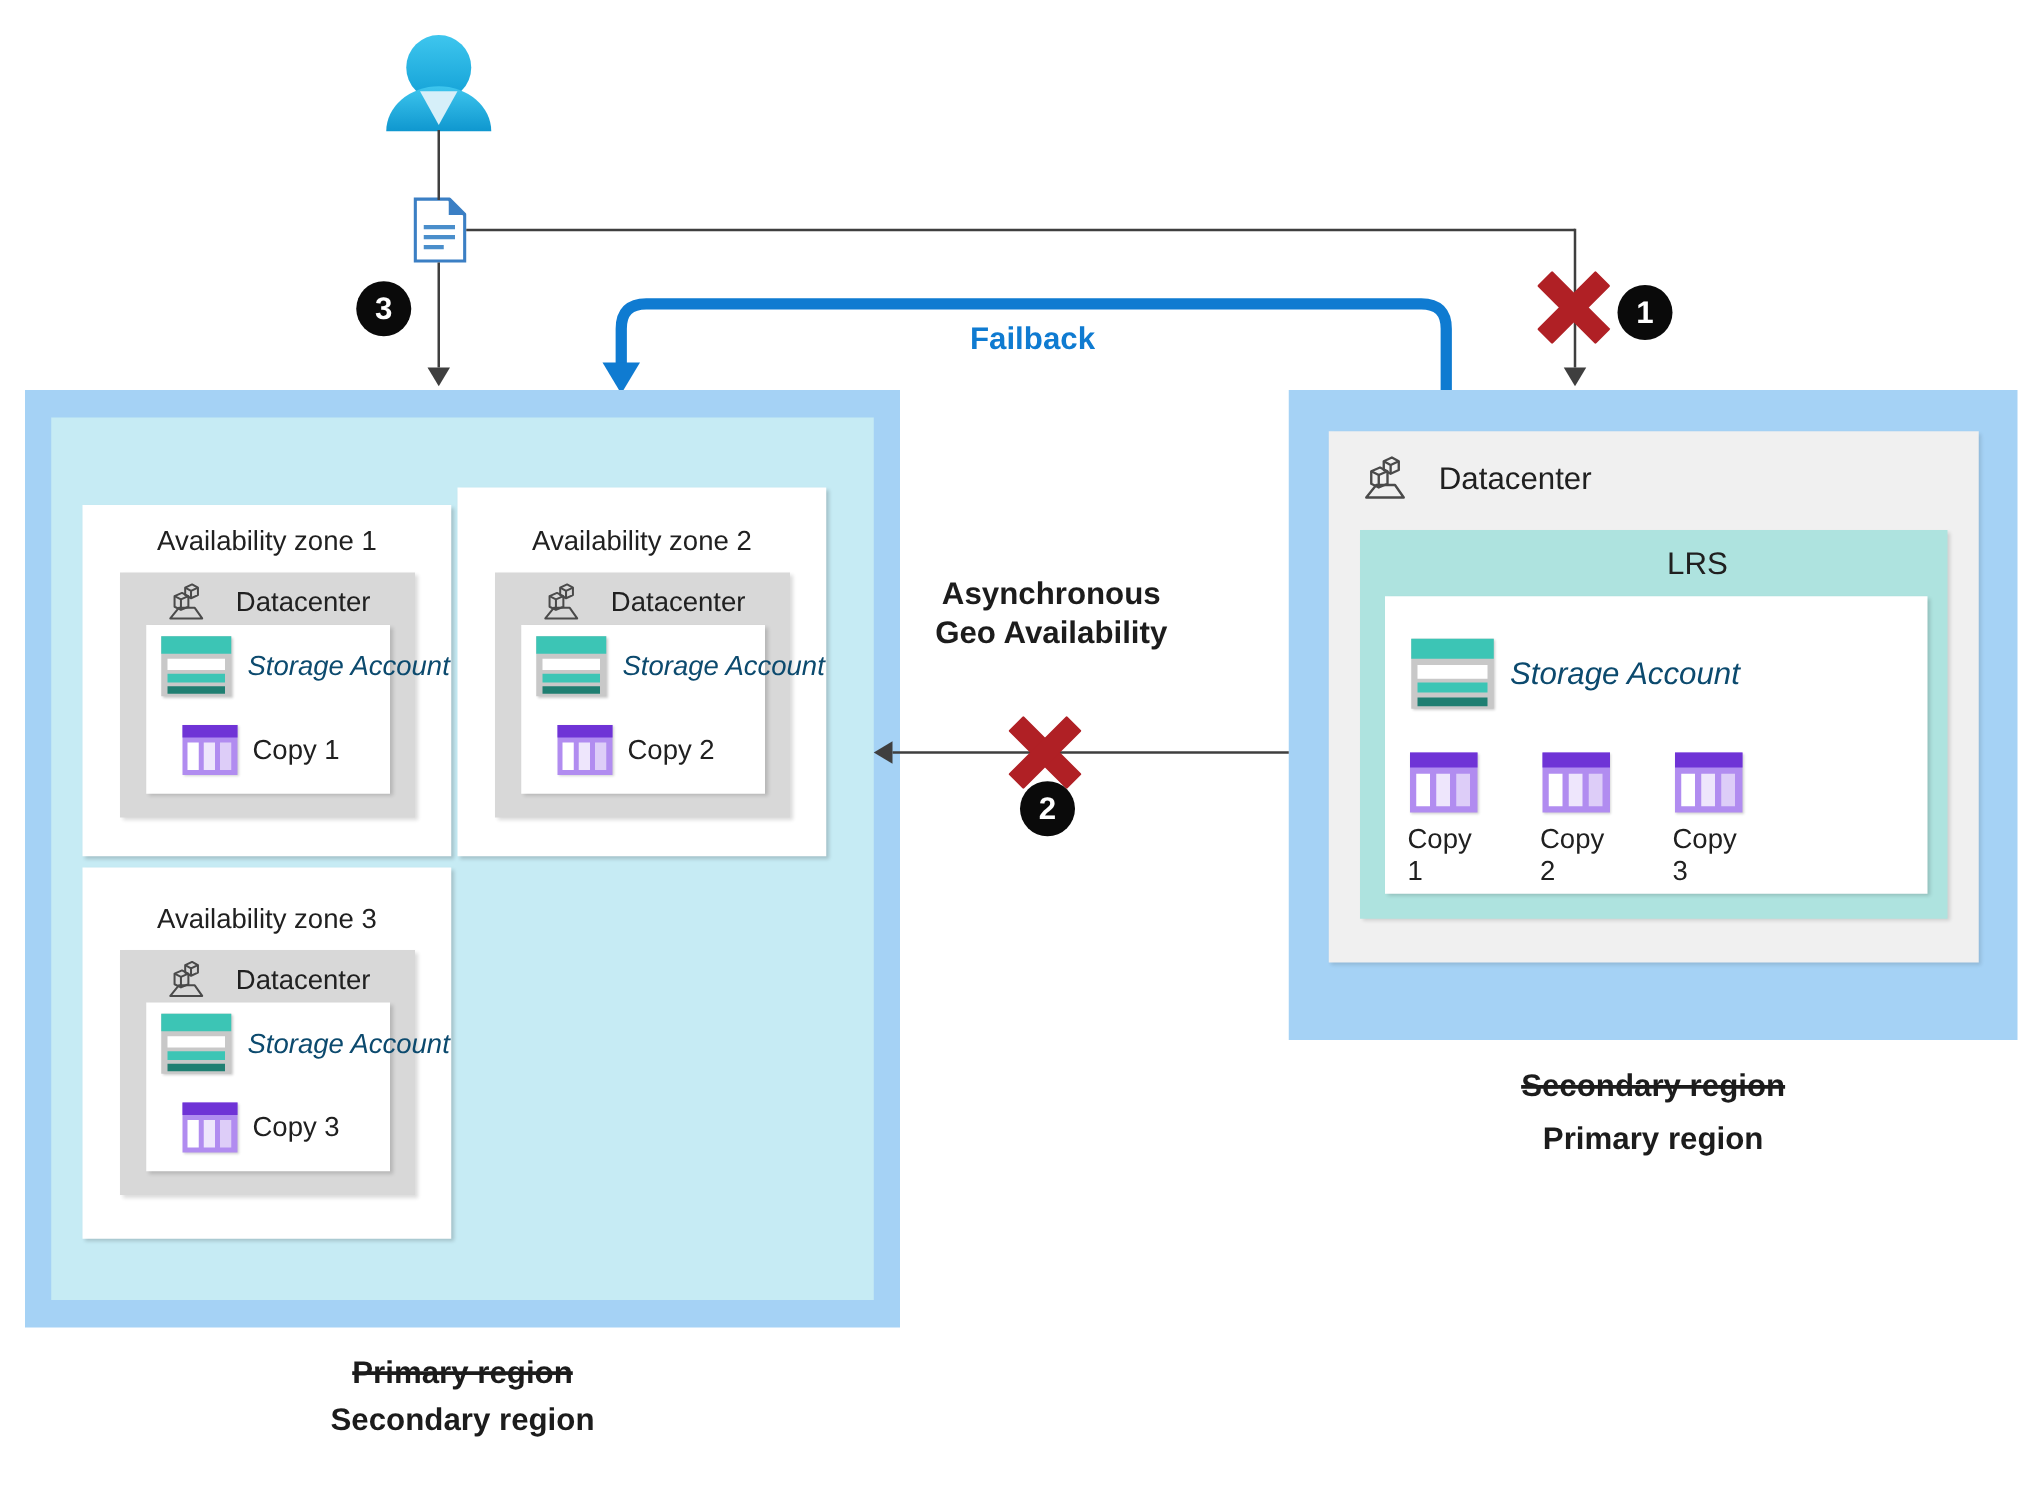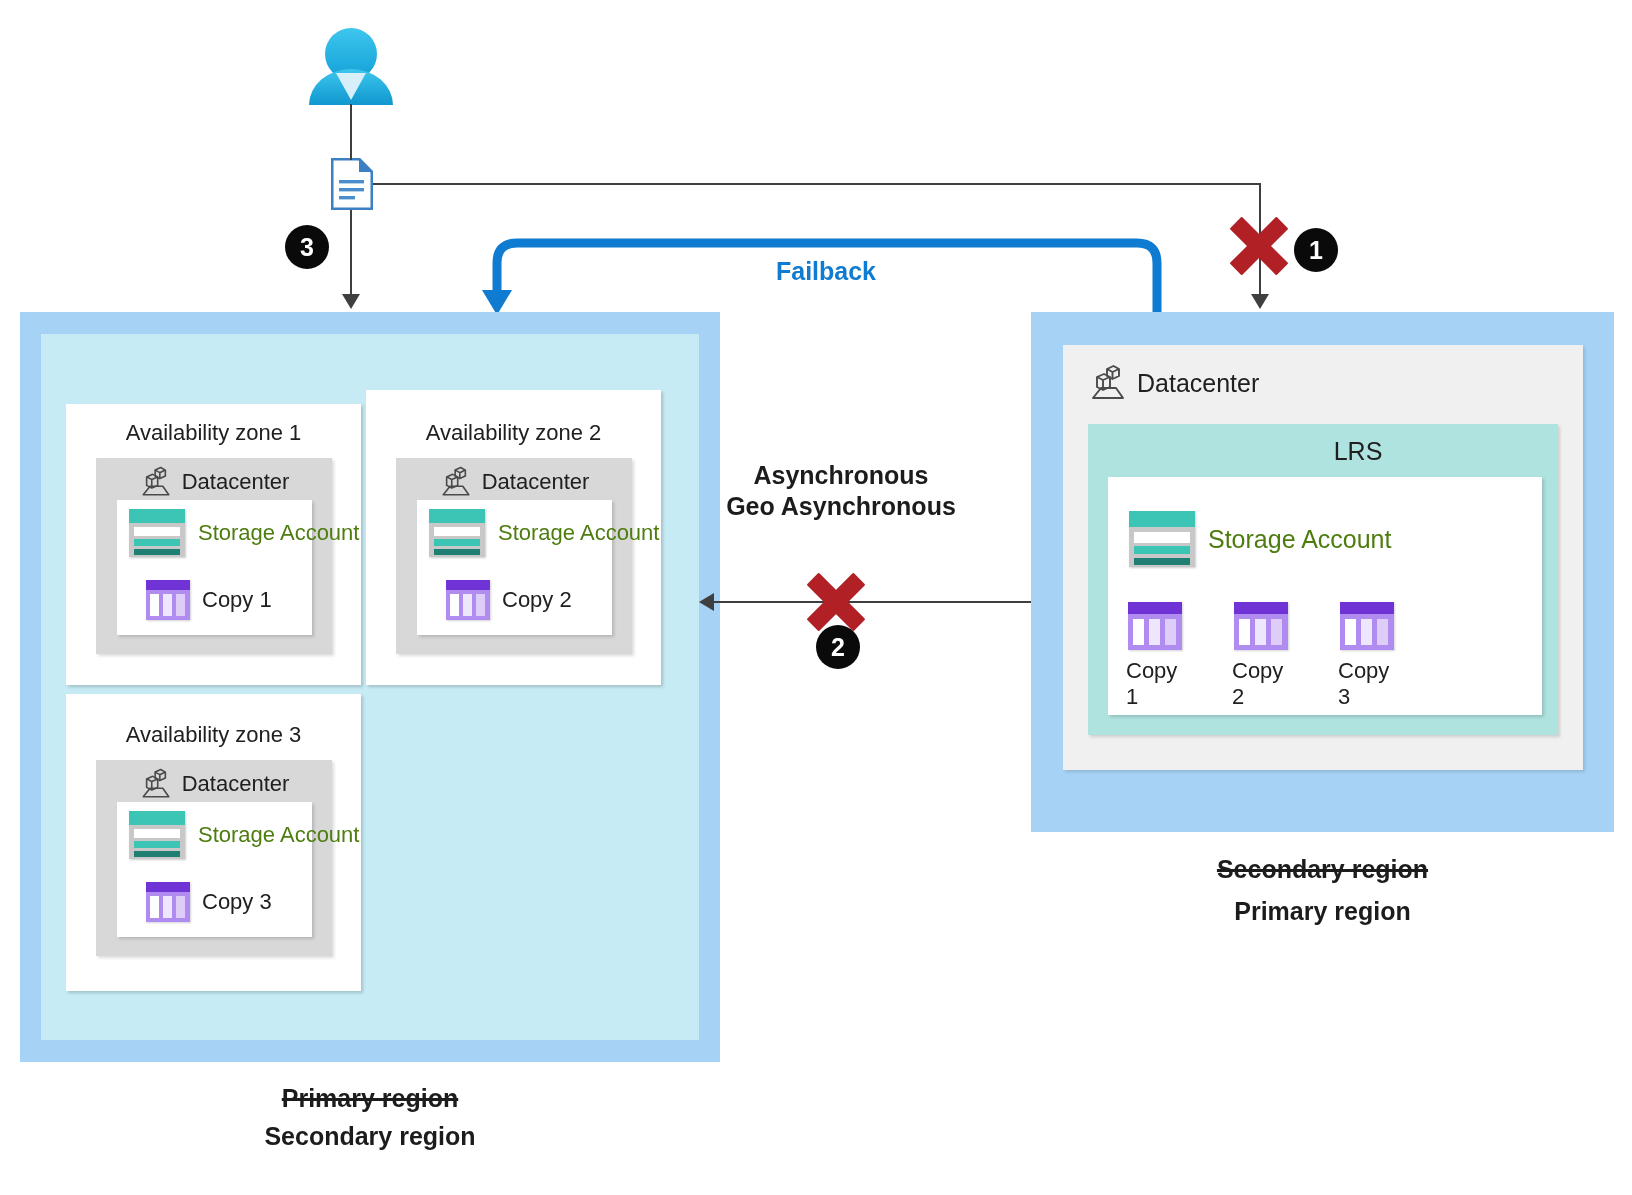--- a/index.html
+++ b/index.html
@@ -8,27 +8,27 @@
 
   
   .region-outer{position:absolute;background:#a5d2f5;}
   .zrs-box{position:absolute;background:#c6ebf4;}
   .zrs-title{position:absolute;text-align:center;font-size:25px;color:#202020;}
 
   .az-card{position:absolute;background:#ffffff;box-shadow:2px 2px 3px rgba(0,0,0,0.18);}
   .az-title{position:absolute;width:100%;text-align:center;font-size:22px;color:#202020;}
 
   .dc-box{position:absolute;background:#d8d8d8;box-shadow:2px 2px 3px rgba(0,0,0,0.14);}
-  .dc-head{position:absolute;display:flex;align-items:center;gap:9px;font-size:22px;color:#202020;}
+  .dc-head{position:absolute;display:flex;align-items:center;gap:23px;font-size:22px;color:#202020;}
   .dc-head.center{justify-content:center;width:100%;}
 
   .inner-white{position:absolute;background:#ffffff;box-shadow:2px 2px 3px rgba(0,0,0,0.16);}
 
   .sa-row{position:absolute;display:flex;align-items:center;gap:13px;}
-  .sa-label{font-size:22px;color:#4d7c0f;line-height:1.12;}
+  .sa-label{font-size:22px;color:#0c4a6e;line-height:1.12;font-style:italic;}
   .copy-row{position:absolute;display:flex;align-items:center;gap:12px;}
   .copy-label{font-size:22px;color:#202020;}
 
   
   .dc-panel{position:absolute;background:#f0f0f0;box-shadow:2px 2px 3px rgba(0,0,0,0.12);}
   .lrs-box{position:absolute;background:#aee3df;box-shadow:2px 2px 3px rgba(0,0,0,0.14);}
   .lrs-title{position:absolute;width:100%;text-align:center;font-size:25px;color:#202020;}
   .copy-cell{position:absolute;display:flex;flex-direction:column;align-items:center;gap:8px;}
 
   
@@ -309,21 +309,21 @@
         <span class="c c3"></span>
     </span>
     <span class="copy-label">Copy 3</span>
   </div>
 
   <div class="lbl-bold lbl-strike" style="left:1031px;top:855px;width:583px;">Secondary region</div>
   <div class="lbl-bold" style="left:1031px;top:897px;width:583px;">Primary region</div>
 
   <div class="lbl-async" style="left:710px;top:460px;width:262px;">
     <div>Asynchronous</div>
-    <div>Geo Asynchronous</div>
+    <div>Geo Availability</div>
   </div>
 
   <div class="line-h" style="left:714px;top:601px;width:317px;"></div>
   <div class="arrow-lf" style="left:699px;top:593px;"></div>
 
   <div class="xmark" style="left:803px;top:569px;">
     <span class="a"></span>
       <span class="b"></span>
   </div>
   <div class="badge" style="left:816px;top:625px;">2</div>

